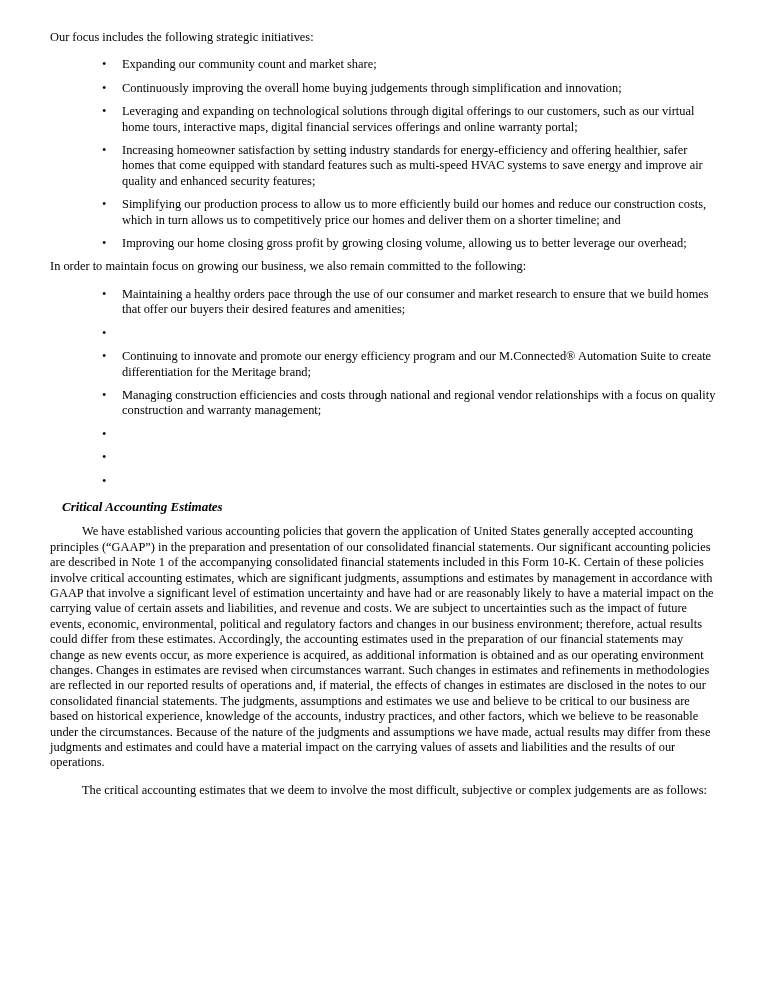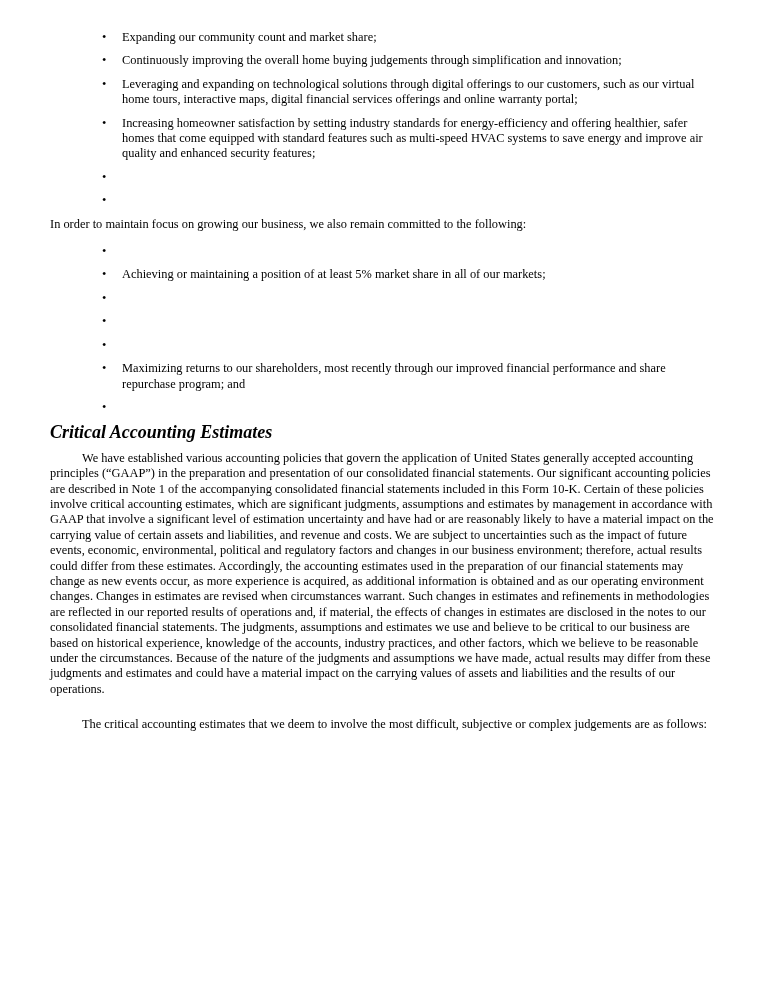--- a/index.html
+++ b/index.html
@@ -42,95 +42,99 @@
     flex: 0 0 20px;
     margin-left: 52px;
     text-align: left;
   }
   ul.bullets .btext {
     flex: 1 1 auto;
   }
   .after-list {
   }
   h2.section-heading {
-    font-size: 18px;
+    font-size: 13px;
     font-weight: bold;
     font-style: italic;
-    margin: 10px 0 10px 0;
+    margin: 10px 0 10px 12px;
     line-height: 15.4px;
   }
   .body-para {
     text-indent: 32px;
     margin-top: 8px;
   }
   .body-para + .body-para {
-    margin-top: 20px;
+    margin-top: 12px;
   }
   .page-number {
     position: absolute;
     left: 0;
     right: 0;
     top: 958px;
     text-align: center;
   }
 </style>
 </head>
 <body>
 
 <div class="page">
   <div class="content">
 
+    <p class="intro">Our focus includes the following strategic initiatives:</p>
 
     <ul class="bullets">
       <li>
         <span class="marker">•</span>
         <span class="btext">Expanding our community count and market share;</span>
       </li>
       <li>
         <span class="marker">•</span>
         <span class="btext">Continuously improving the overall home buying judgements through simplification and innovation;</span>
       </li>
       <li>
         <span class="marker">•</span>
         <span class="btext">Leveraging and expanding on technological solutions through digital offerings to our customers, such as our virtual home tours, interactive maps, digital financial services offerings and online warranty portal;</span>
       </li>
       <li>
         <span class="marker">•</span>
         <span class="btext">Increasing homeowner satisfaction by setting industry standards for energy-efficiency and offering healthier, safer homes that come equipped with standard features such as multi-speed HVAC systems to save energy and improve air quality and enhanced security features;</span>
       </li>
       <li>
         <span class="marker">•</span>
+        <span class="btext">Simplifying our production process to allow us to more efficiently build our homes and reduce our construction costs, which in turn allows us to competitively price our homes and deliver them on a shorter timeline; and</span>
       </li>
       <li>
         <span class="marker">•</span>
+        <span class="btext">Improving our home closing gross profit by growing closing volume, allowing us to better leverage our overhead;</span>
       </li>
     </ul>
 
     <p class="intro after-list">In order to maintain focus on growing our business, we also remain committed to the following:</p>
 
     <ul class="bullets">
       <li>
         <span class="marker">•</span>
-      </li>
-      <li>
-        <span class="marker">•</span>
-        <span class="btext">Achieving or maintaining a position of at least 5% market share in all of our markets;</span>
+        <span class="btext">Maintaining a healthy orders pace through the use of our consumer and market research to ensure that we build homes that offer our buyers their desired features and amenities;</span>
       </li>
       <li>
         <span class="marker">•</span>
       </li>
       <li>
         <span class="marker">•</span>
+        <span class="btext">Continuing to innovate and promote our energy efficiency program and our M.Connected® Automation Suite to create differentiation for the Meritage brand;</span>
+      </li>
+      <li>
+        <span class="marker">•</span>
+        <span class="btext">Managing construction efficiencies and costs through national and regional vendor relationships with a focus on quality construction and warranty management;</span>
       </li>
       <li>
         <span class="marker">•</span>
       </li>
       <li>
         <span class="marker">•</span>
-        <span class="btext">Maximizing returns to our shareholders, most recently through our improved financial performance and share repurchase program; and</span>
       </li>
       <li>
         <span class="marker">•</span>
       </li>
     </ul>
 
     <h2 class="section-heading">Critical Accounting Estimates</h2>
 
     <p class="body-para">We have established various accounting policies that govern the application of United States generally accepted accounting principles (“GAAP”) in the preparation and presentation of our consolidated financial statements. Our significant accounting policies are described in Note 1 of the accompanying consolidated financial statements included in this Form 10-K. Certain of these policies involve critical accounting estimates, which are significant judgments, assumptions and estimates by management in accordance with GAAP that involve a significant level of estimation uncertainty and have had or are reasonably likely to have a material impact on the carrying value of certain assets and liabilities, and revenue and costs. We are subject to uncertainties such as the impact of future events, economic, environmental, political and regulatory factors and changes in our business environment; therefore, actual results could differ from these estimates. Accordingly, the accounting estimates used in the preparation of our financial statements may change as new events occur, as more experience is acquired, as additional information is obtained and as our operating environment changes. Changes in estimates are revised when circumstances warrant. Such changes in estimates and refinements in methodologies are reflected in our reported results of operations and, if material, the effects of changes in estimates are disclosed in the notes to our consolidated financial statements. The judgments, assumptions and estimates we use and believe to be critical to our business are based on historical experience, knowledge of the accounts, industry practices, and other factors, which we believe to be reasonable under the circumstances. Because of the nature of the judgments and assumptions we have made, actual results may differ from these judgments and estimates and could have a material impact on the carrying values of assets and liabilities and the results of our operations.</p>
 

